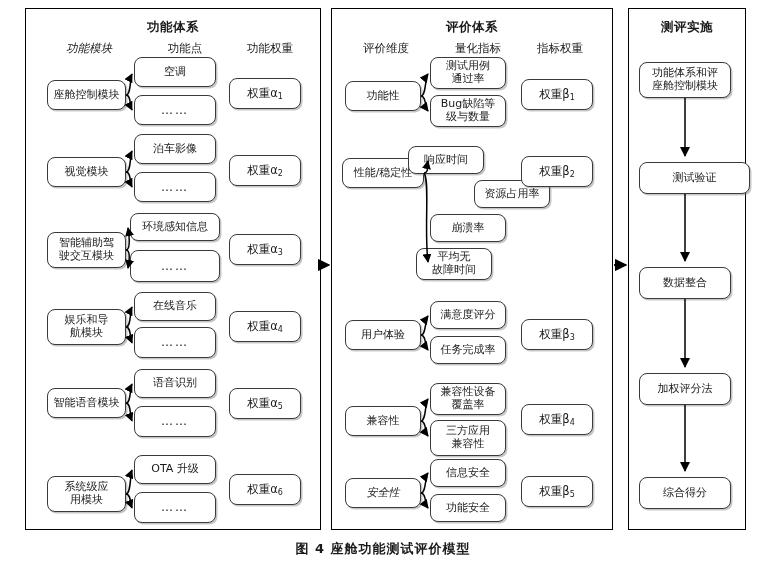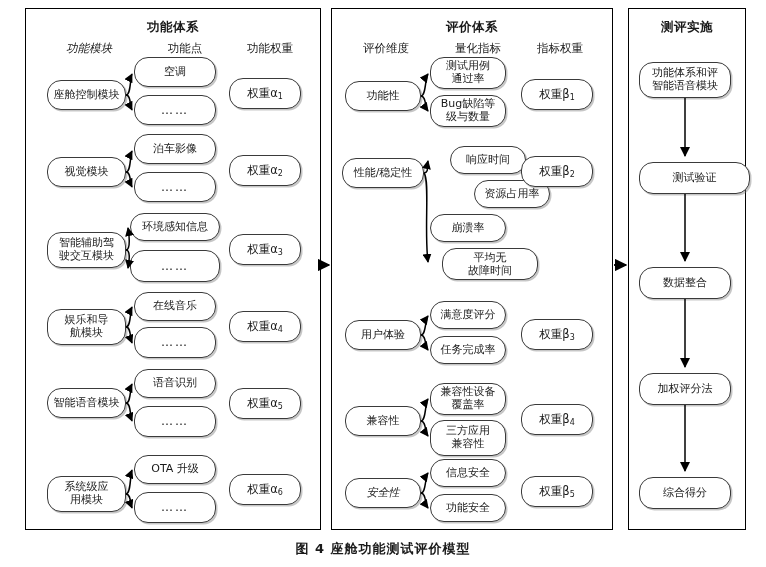--- a/index.html
+++ b/index.html
@@ -43,21 +43,21 @@
     font-size: 11.5px;
     text-align: center;
     font-weight: normal;
   }
 
   
   .node {
     position: absolute;
     box-sizing: border-box;
     border: 1.2px solid #3a3a3a;
-    border-radius: 14px;
+    border-radius: 8px;
     background: #fff;
     display: flex;
     align-items: center;
     justify-content: center;
     text-align: center;
     font-size: 11px;
     line-height: 1.18;
     padding: 1px 2px;
     box-shadow: 1.5px 1.5px 0 rgba(120,120,120,0.42);
     white-space: pre-line;
@@ -136,24 +136,24 @@
   </div>
 
   <div class="node" style="left:345px;top:81px;width:76px;height:30px;">功能性</div>
   <div class="node" style="left:430px;top:57px;width:76px;height:32px;">测试用例
 通过率</div>
   <div class="node" style="left:430px;top:95px;width:76px;height:32px;">Bug缺陷等
 级与数量</div>
   <div class="node weight" style="left:521px;top:79px;width:72px;height:31px;"><span>权重β</span><sub>1</sub></div>
 
   <div class="node" style="left:342px;top:158px;width:82px;height:30px;">性能/稳定性</div>
-  <div class="node" style="left:450px;top:146px;width:76px;height:28px;">响应时间</div>
+  <div class="node" style="left:408px;top:146px;width:76px;height:28px;">响应时间</div>
   <div class="node" style="left:430px;top:180px;width:76px;height:28px;margin-left:44px;">资源占用率</div>
   <div class="node" style="left:430px;top:214px;width:76px;height:28px;">崩溃率</div>
-  <div class="node" style="left:442px;top:248px;width:96px;height:32px;font-family:Liberation Serif, serif;">平均无
+  <div class="node" style="left:416px;top:248px;width:76px;height:32px;">平均无
 故障时间</div>
   <div class="node weight" style="left:521px;top:156px;width:72px;height:31px;"><span>权重β</span><sub>2</sub></div>
 
   <div class="node" style="left:345px;top:320px;width:76px;height:30px;">用户体验</div>
   <div class="node" style="left:430px;top:301px;width:76px;height:28px;">满意度评分</div>
   <div class="node" style="left:430px;top:336px;width:76px;height:28px;">任务完成率</div>
   <div class="node weight" style="left:521px;top:319px;width:72px;height:31px;"><span>权重β</span><sub>3</sub></div>
 
   <div class="node" style="left:345px;top:406px;width:76px;height:30px;">兼容性</div>
   <div class="node" style="left:430px;top:383px;width:76px;height:32px;">兼容性设备
@@ -165,21 +165,21 @@
   <div class="node" style="left:345px;top:478px;width:76px;height:30px;font-style:italic;">安全性</div>
   <div class="node" style="left:430px;top:459px;width:76px;height:28px;">信息安全</div>
   <div class="node" style="left:430px;top:494px;width:76px;height:28px;">功能安全</div>
   <div class="node weight" style="left:521px;top:476px;width:72px;height:31px;"><span>权重β</span><sub>5</sub></div>
 
   <div class="panel" id="panel-execution">
     <div class="panel-title">测评实施</div>
   </div>
 
   <div class="node" style="left:639px;top:62px;width:92px;height:36px;">功能体系和评
-智能语音模块</div>
+座舱控制模块</div>
   <div class="node" style="left:639px;top:162px;width:111px;height:32px;">测试验证</div>
   <div class="node" style="left:639px;top:267px;width:92px;height:32px;">数据整合</div>
   <div class="node" style="left:639px;top:373px;width:92px;height:32px;">加权评分法</div>
   <div class="node" style="left:639px;top:477px;width:92px;height:32px;">综合得分</div>
 
   <svg class="wires" viewBox="0 0 766 567">
     <defs>
       <marker id="ah" viewBox="0 0 10 10" refX="9" refY="5" markerWidth="7" markerHeight="7" orient="auto-start-reverse">
         <path d="M 0 0 L 10 5 L 0 10 z" fill="#000"></path>
       </marker>

